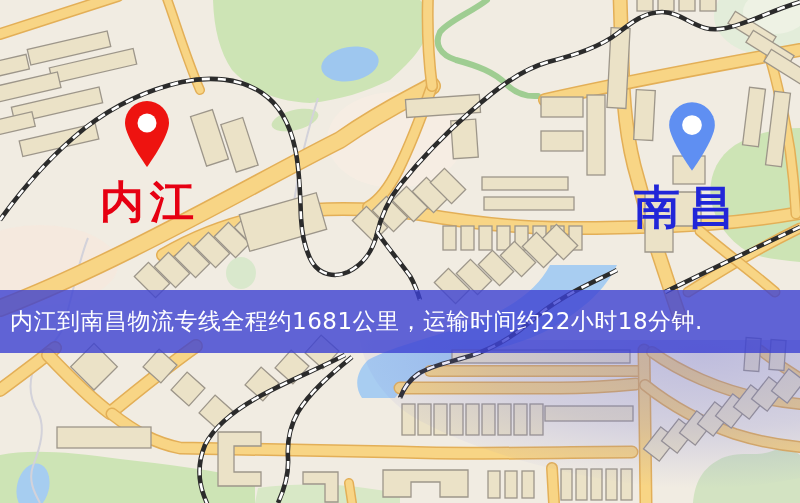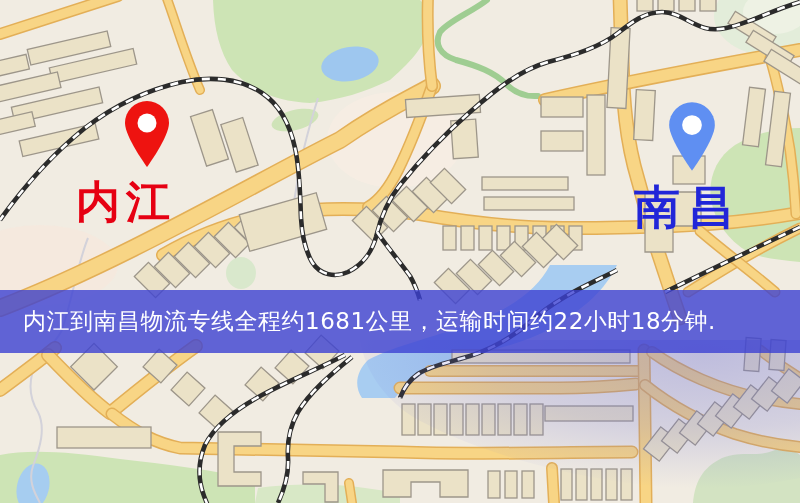--- a/index.html
+++ b/index.html
@@ -14,25 +14,25 @@
   .rf{fill:none;stroke:var(--road,#f8d585);stroke-linecap:round;stroke-linejoin:round;}
   
   .rail-b{fill:none;stroke:var(--rail,#2b2b2b);stroke-width:4.6;stroke-linecap:butt;}
   .rail-w{fill:none;stroke:#ffffff;stroke-width:2.6;stroke-dasharray:8 8;}
   
   .b{fill:#ebe2c7;stroke:#9d968a;stroke-width:1.3;}
   .stream{fill:none;stroke:#d3d2da;stroke-width:2;}
   .banner{
     position:absolute;left:0;top:290px;width:800px;height:63px;
     background:var(--banner-bg,rgba(60,65,210,.8));
-    display:flex;align-items:center;box-sizing:border-box;padding-left:23px;
+    display:flex;align-items:center;box-sizing:border-box;padding-left:10px;
   }
   .banner-text{color:#fff;font-size:23px;white-space:nowrap;letter-spacing:.5px;}
   .place-label{position:absolute;font-weight:700;line-height:1;text-shadow:0 0 1px rgba(255,255,255,.25);}
-  .label-origin{left:76px;top:180px;font-size:44px;color:var(--origin-color,#e60012);letter-spacing:6px;text-align:right;}
+  .label-origin{left:100px;top:180px;font-size:44px;color:var(--origin-color,#e60012);letter-spacing:6px;text-align:right;}
   .label-dest{left:634px;top:184px;font-size:46px;color:var(--dest-color,#2126d8);letter-spacing:8px;}
   .pin{position:absolute;}
   .pin-origin{left:121px;top:99px;}
   .pin-dest{left:665px;top:100px;}
 </style>
 </head>
 <body>
 
 <div class="stage">
 

